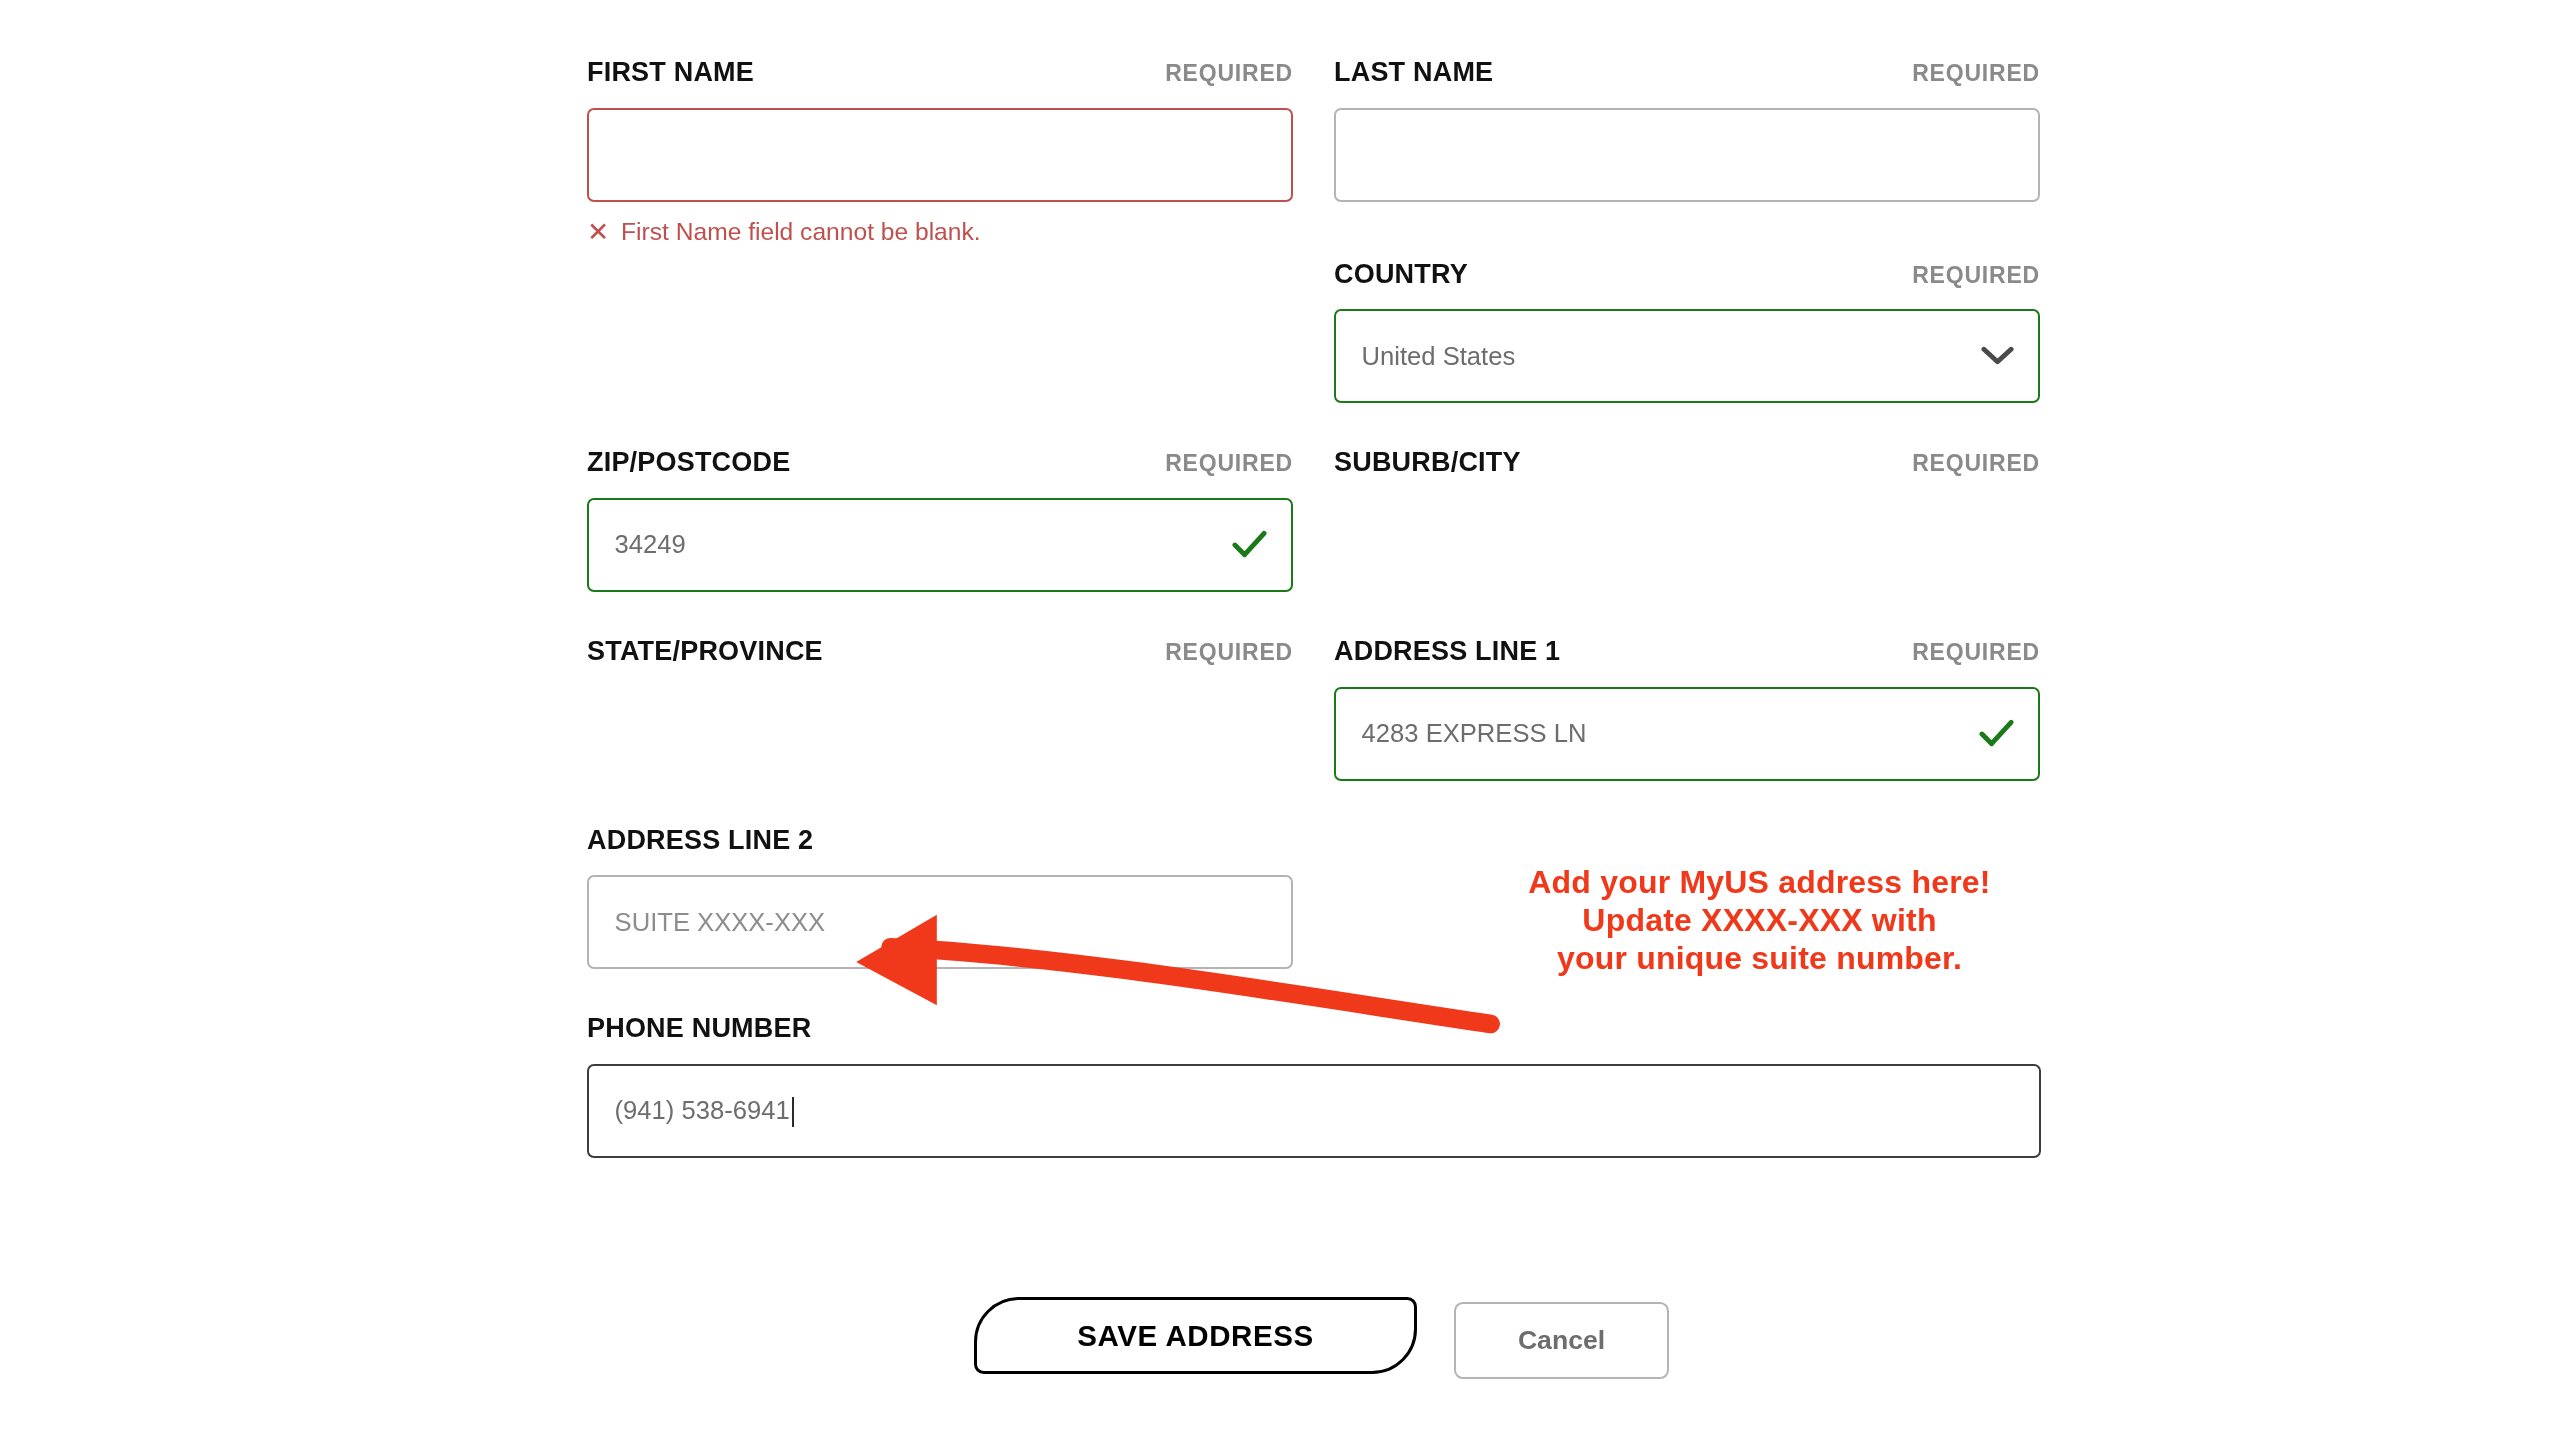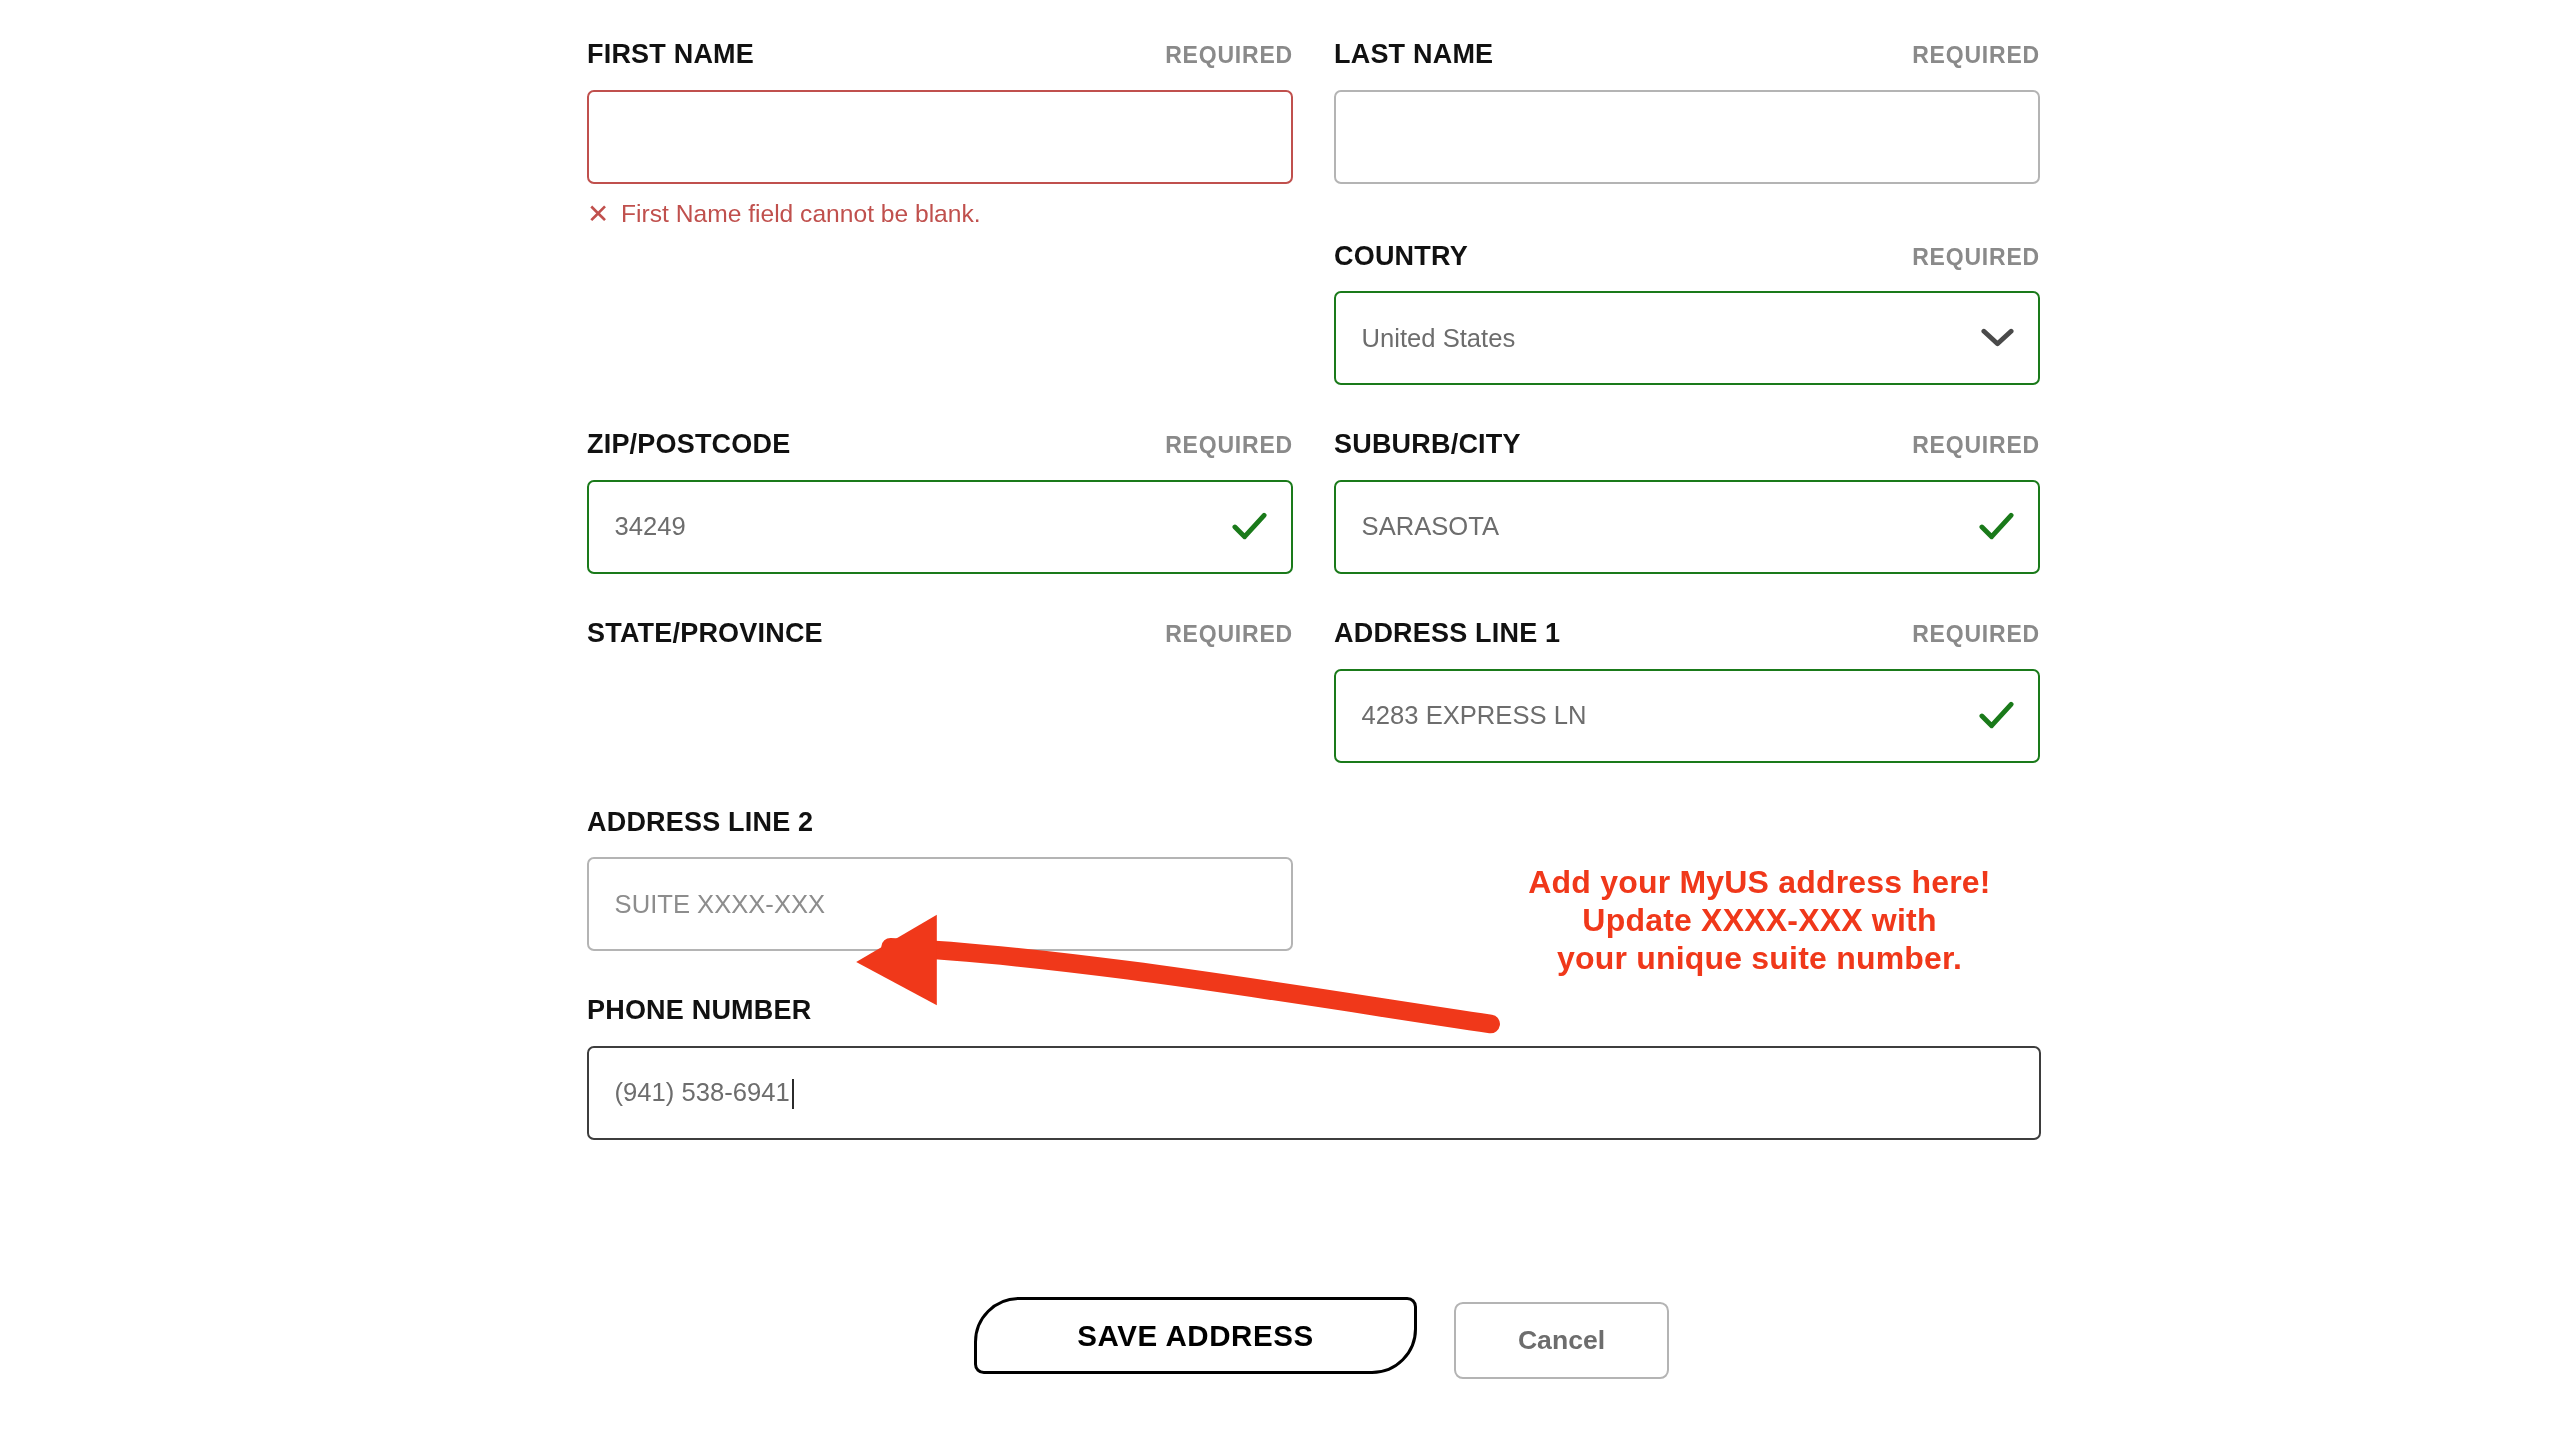--- a/index.html
+++ b/index.html
@@ -16,21 +16,21 @@
     position: relative;
     width: 2576px;
     height: 1444px;
     background: #ffffff;
   }
 
   
   .form {
     position: absolute;
     left: 587px;
-    top: 41px;
+    top: 59px;
     width: 1454px;
   }
 
   .row {
     display: flex;
     gap: 41px;
   }
 
   .col {
     width: 706px;
@@ -271,28 +271,20 @@
           </div>
         </div>
       </div>
 
       <div class="col">
         <div class="field">
           <div class="label-row">
             <span class="label">SUBURB/CITY</span>
             <span class="required">REQUIRED</span>
           </div>
-          <div class="control is-valid">
-            <span class="value">SARASOTA</span>
-            <span class="adorn">
-              <svg width="35" height="29.5" viewBox="0 0 36 30" aria-hidden="true">
-                <path d="M3 15 L13 25 L33 3" fill="none" stroke="#1a7a1a" stroke-width="5" stroke-linecap="round" stroke-linejoin="round"></path>
-              </svg>
-            </span>
-          </div>
         </div>
       </div>
     </div>
 
     <div class="spacer-row"></div>
 
     <div class="row">
 
       <div class="col">
         <div class="field">

